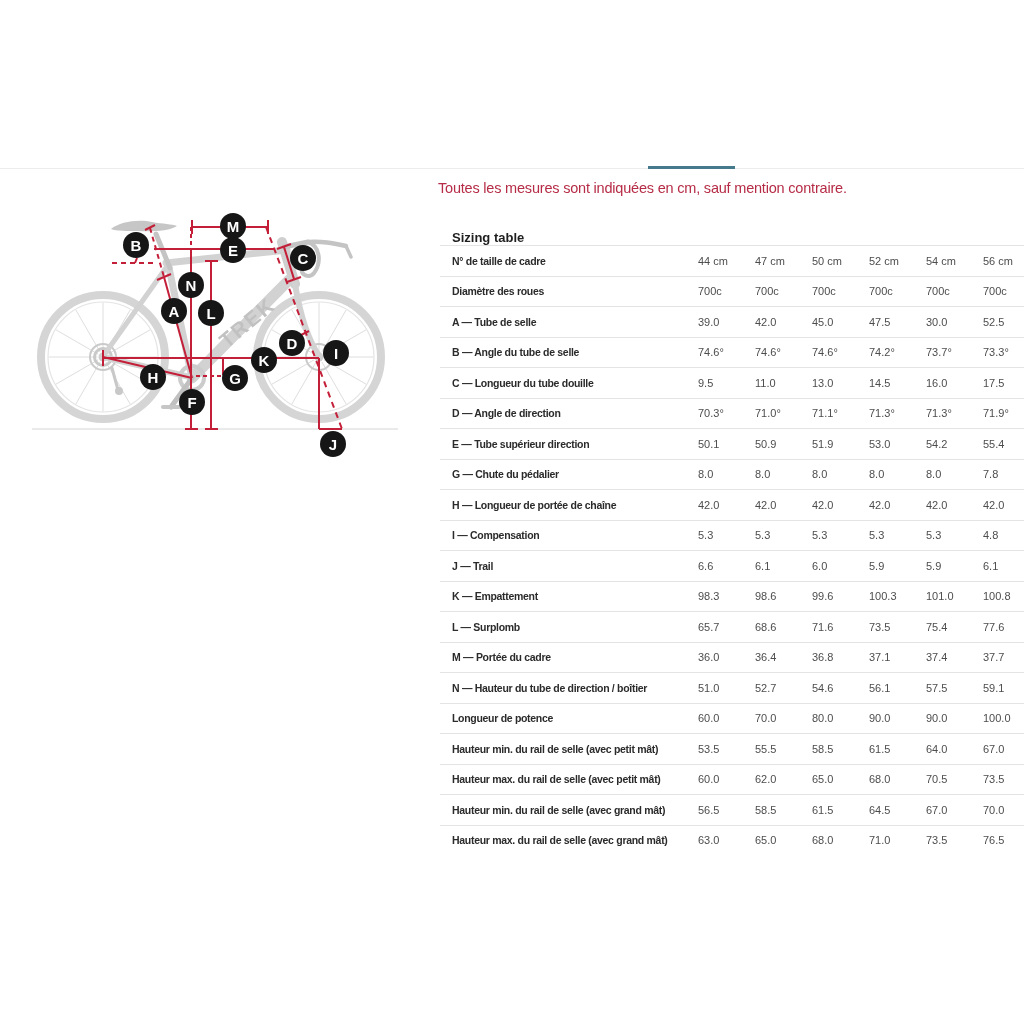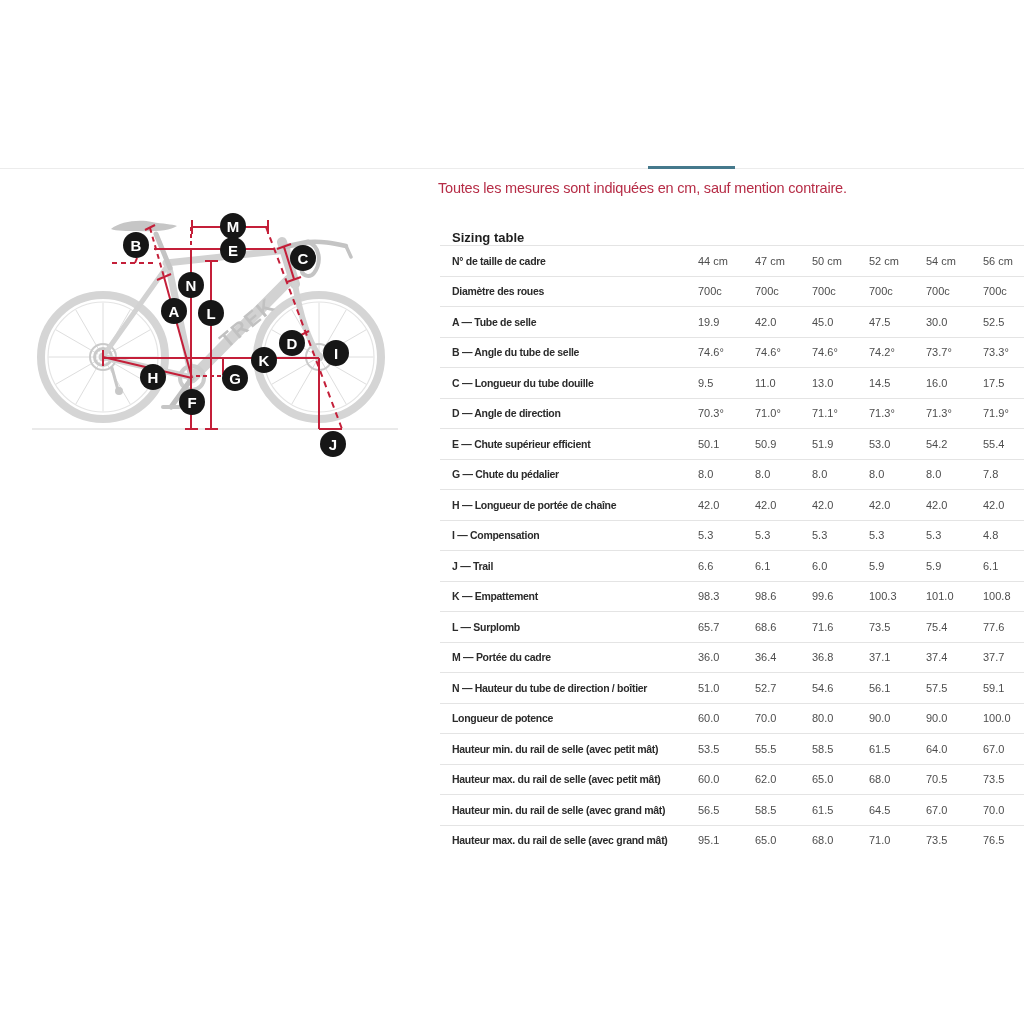--- a/index.html
+++ b/index.html
@@ -202,21 +202,21 @@
         <span class="lbl">Diamètre des roues</span>
         <span class="val">700c</span>
         <span class="val">700c</span>
         <span class="val">700c</span>
         <span class="val">700c</span>
         <span class="val">700c</span>
         <span class="val">700c</span>
       </div>
       <div class="trow">
         <span class="lbl">A — Tube de selle</span>
-        <span class="val">19.9</span>
+        <span class="val">39.0</span>
         <span class="val">42.0</span>
         <span class="val">45.0</span>
         <span class="val">47.5</span>
         <span class="val">30.0</span>
         <span class="val">52.5</span>
       </div>
       <div class="trow">
         <span class="lbl">B — Angle du tube de selle</span>
         <span class="val">74.6°</span>
         <span class="val">74.6°</span>
@@ -237,21 +237,21 @@
       <div class="trow">
         <span class="lbl">D — Angle de direction</span>
         <span class="val">70.3°</span>
         <span class="val">71.0°</span>
         <span class="val">71.1°</span>
         <span class="val">71.3°</span>
         <span class="val">71.3°</span>
         <span class="val">71.9°</span>
       </div>
       <div class="trow">
-        <span class="lbl">E — Chute supérieur efficient</span>
+        <span class="lbl">E — Tube supérieur direction</span>
         <span class="val">50.1</span>
         <span class="val">50.9</span>
         <span class="val">51.9</span>
         <span class="val">53.0</span>
         <span class="val">54.2</span>
         <span class="val">55.4</span>
       </div>
       <div class="trow">
         <span class="lbl">G — Chute du pédalier</span>
         <span class="val">8.0</span>
@@ -355,21 +355,21 @@
         <span class="lbl">Hauteur min. du rail de selle (avec grand mât)</span>
         <span class="val">56.5</span>
         <span class="val">58.5</span>
         <span class="val">61.5</span>
         <span class="val">64.5</span>
         <span class="val">67.0</span>
         <span class="val">70.0</span>
       </div>
       <div class="trow">
         <span class="lbl">Hauteur max. du rail de selle (avec grand mât)</span>
-        <span class="val">95.1</span>
+        <span class="val">63.0</span>
         <span class="val">65.0</span>
         <span class="val">68.0</span>
         <span class="val">71.0</span>
         <span class="val">73.5</span>
         <span class="val">76.5</span>
       </div>
     </div>
 </div>
 
 </body></html>

